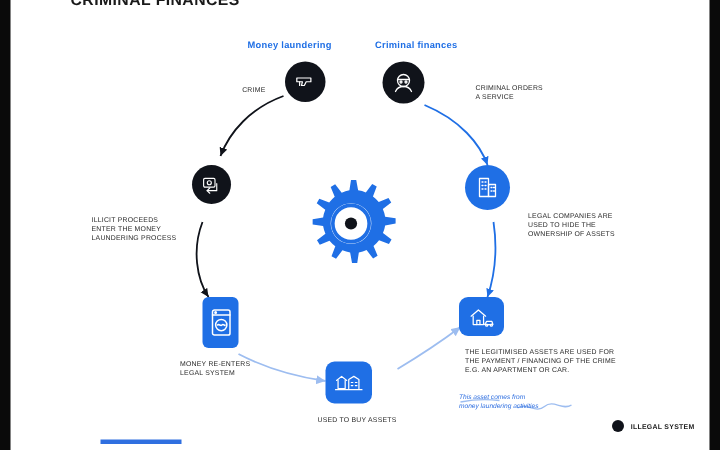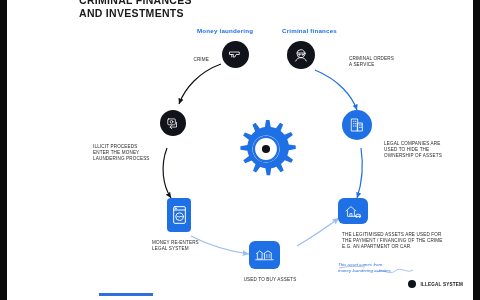--- a/index.html
+++ b/index.html
@@ -13,21 +13,21 @@
   }
   
   .edge-bar {
     position: absolute; top:0; bottom:0; width:7px;
     background:#0a0a0a;
   }
   .edge-bar.left { left:0; }
   .edge-bar.right { right:0; }
 
   .canvas {
-    position:absolute; left:7px; top:0; right:7px; bottom:0;margin-left:32px;
+    position:absolute; left:7px; top:0; right:7px; bottom:0;
   }
 
   
   .title {
     position:absolute; left:40px; top:-6px;
     font-size:10.5px; font-weight:bold; letter-spacing:.3px;
     color:#1a1a1a; line-height:13px;
   }
   .title .l2 { display:block; }
 
@@ -82,21 +82,20 @@
 </head>
 <body>
 
 <div class="edge-bar left"></div>
 <div class="edge-bar right"></div>
 
 <div class="canvas">
 
   <div class="title">
     <span>CRIMINAL FINANCES</span>
-    <span class="l2">AND INVESTMENTS</span>
   </div>
 
   <div class="accent-bar"></div>
 
   <svg class="arrows" viewBox="0 0 466 300">
     <defs>
       <marker id="ah" markerWidth="6" markerHeight="6" refX="4.6" refY="2.2" orient="auto">
         <path d="M0,0 L4.6,2.2 L0,4.4 z" fill="#10131a"></path>
       </marker>
       <marker id="ahb" markerWidth="6" markerHeight="6" refX="4.6" refY="2.2" orient="auto">

